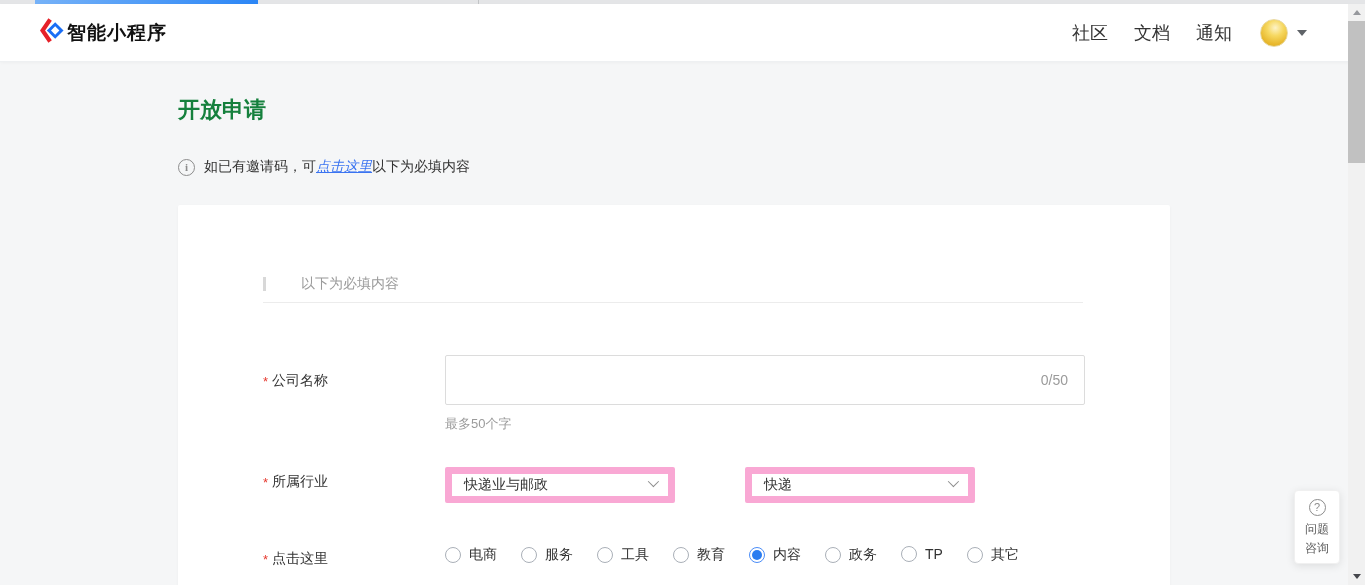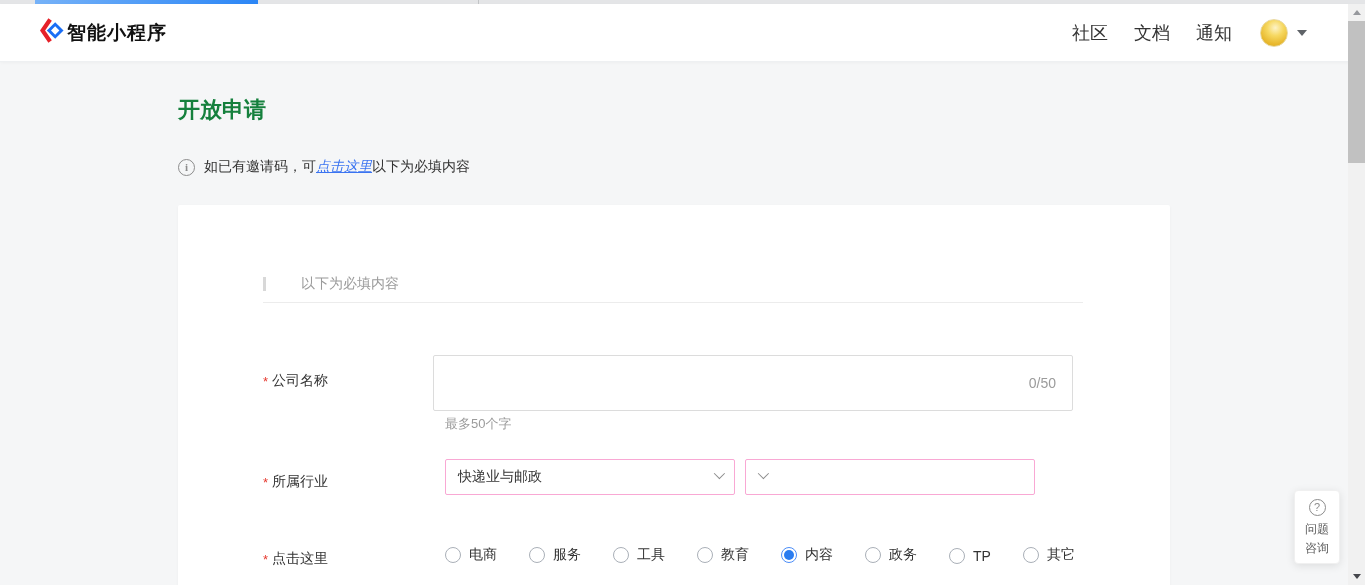--- a/index.html
+++ b/index.html
@@ -59,47 +59,47 @@
   .section-head { position:absolute; left:85px; top:70px; display:flex; align-items:center; gap:13px; }
   .section-bar { width:3px; height:14px; background:#d8d8d8; }
   .section-title { font-size:14px; color:#9b9b9b;margin-left:22px; }
   .section-divider { position:absolute; left:85px; top:97px; width:820px; height:1px; background:#ececec; }
 
   .field-label { position:absolute; left:85px; font-size:14px; color:#333; }
   .req { color:#e6392f; margin-right:4px; font-size:13px; vertical-align:middle; }
 
   .company-label { top:167px; }
   .company-input-box {
-    position:absolute; left:255px; top:150px; width:640px; height:56px;
+    position:absolute; left:267px; top:150px; width:640px; height:50px;
     border:1px solid #dcdcdc; border-radius:2px; background:#fff;
     display:flex; align-items:center; padding:0 16px;
   }
   .company-input {
     flex:1; border:none; outline:none; font-size:14px; color:#333; height:100%;
     font-family:"Liberation Sans", sans-serif;
   }
   .char-counter { font-size:14px; color:#9b9b9b; }
   .helper-text { position:absolute; left:267px; top:210px; font-size:13px; color:#9b9b9b; }
 
   .industry-label { top:268px; }
   .select-box {
-    position:absolute; top:254px; height:36px; width:290px;
-    border:1px solid #f9a8d4; border-radius:2px; background:#fff;
+    position:absolute; top:262px; height:36px; width:230px;
+    border:7px solid #f9a8d4; border-radius:2px; background:#fff;
     display:flex; align-items:center; padding:0 12px; cursor:pointer;
   }
   .select-1 { left:267px; }
   .select-2 { left:567px; }
   .select-value { font-size:14px; color:#333; flex:1; }
   .chevron {
     width:8px; height:8px; border-right:1px solid #8c8c8c; border-bottom:1px solid #8c8c8c;
     transform:rotate(45deg) translateY(-2px); margin-top:-4px; flex:0 0 auto;
   }
 
   .category-label { top:345px; }
-  .radio-row { position:absolute; left:267px; top:341px; display:flex; align-items:flex-end; gap:32px; }
+  .radio-row { position:absolute; left:267px; top:341px; display:flex; align-items:flex-start; gap:24px; }
   .radio { display:inline-flex; align-items:center; gap:8px; cursor:pointer; }
   .radio-circle {
     width:16px; height:16px; border-radius:50%; border:1px solid #aab0b8; background:#fff;
     display:flex; align-items:center; justify-content:center; flex:0 0 auto;
   }
   .radio.checked .radio-circle { border-color:#4b8df8; }
   .radio.checked .radio-circle::after {
     content:""; width:10px; height:10px; border-radius:50%; background:#2a7cf0;
   }
   .radio-text { font-size:14px; color:#333; }
@@ -185,20 +185,21 @@
   <div class="helper-text">最多50个字</div>
 
   <div class="field-label industry-label">
     <span class="req">*</span><span>所属行业</span>
   </div>
   <div class="select-box select-1">
     <span class="select-value">快递业与邮政</span>
     <span class="chevron"></span>
   </div>
   <div class="select-box select-2">
+    <span class="select-value">快递</span>
     <span class="chevron"></span>
   </div>
 
   <div class="field-label category-label">
     <span class="req">*</span><span>点击这里</span>
   </div>
   <div class="radio-row">
       <span class="radio">
         <span class="radio-circle"></span>
         <span class="radio-text">电商</span>

